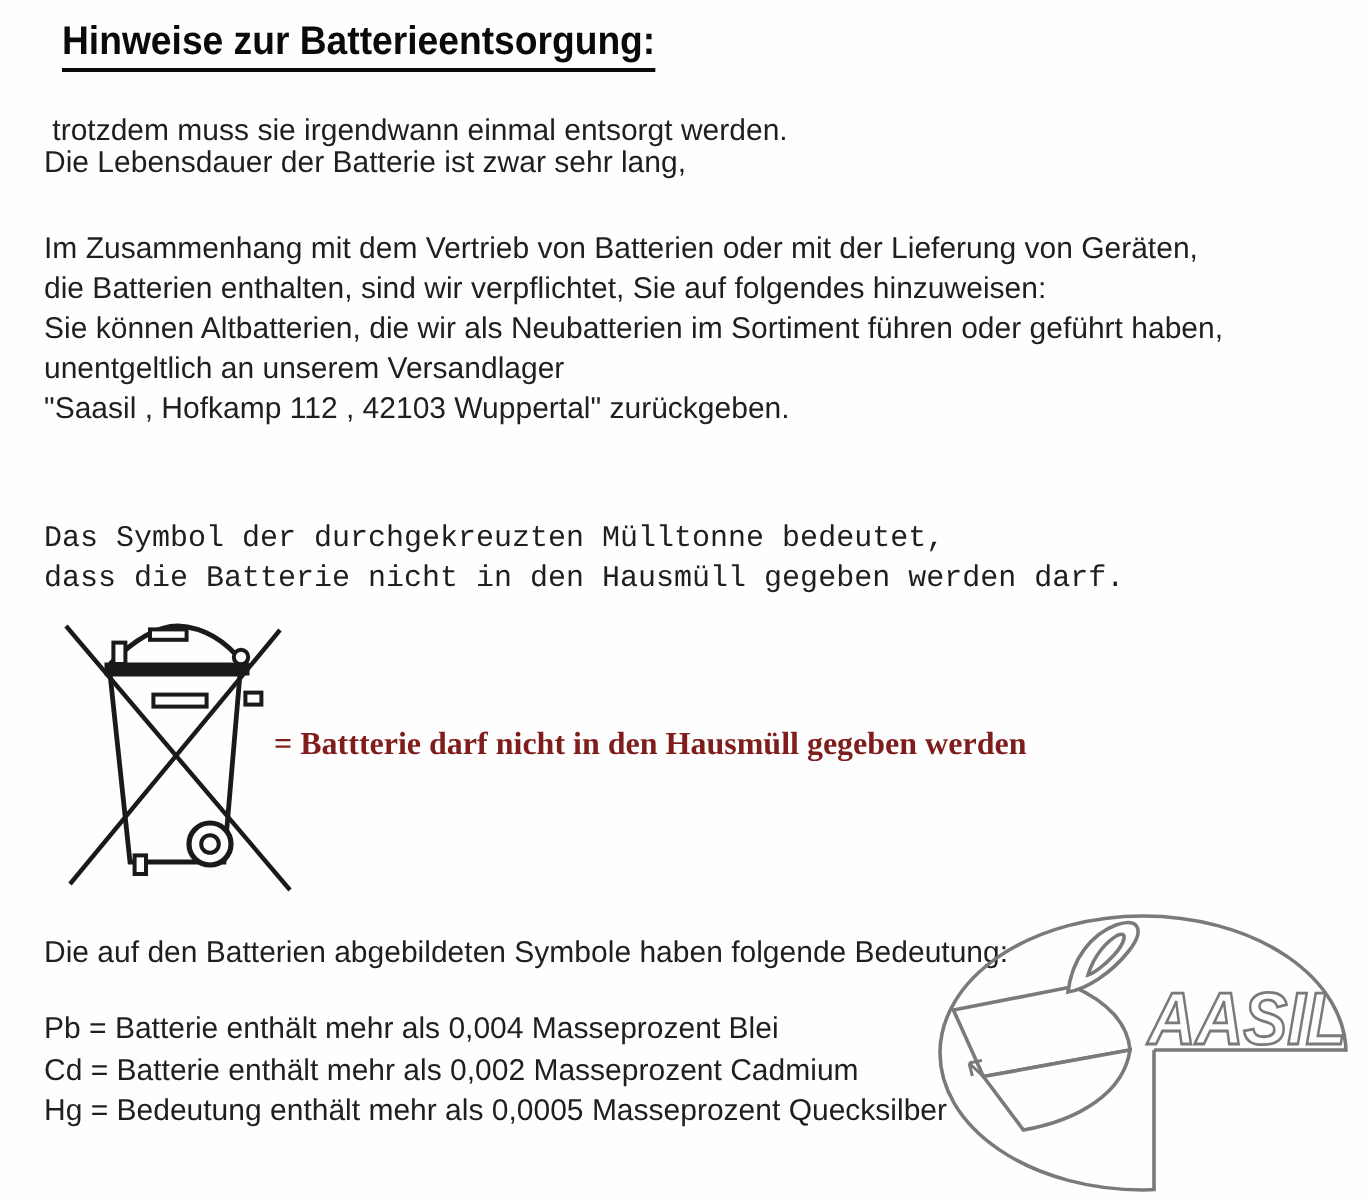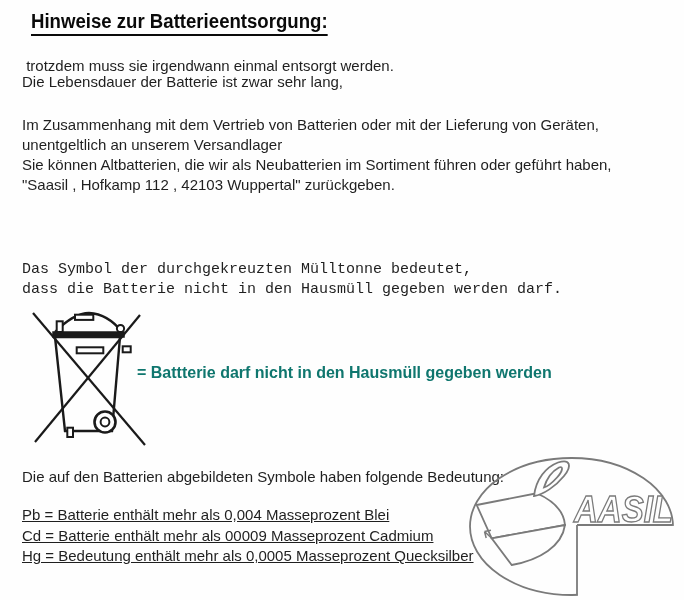--- a/index.html
+++ b/index.html
@@ -25,49 +25,51 @@
     transform: scaleX(0.93);
     transform-origin: left top;
     white-space: pre;
   }
   .para { position: absolute; left: 22px; font-size: 15px; }
   .line { white-space: pre; }
   .p-intro   { top: 58px;  line-height: 15.5px; }
   .p-oblig   { top: 115px; line-height: 20px; }
   .p-symbol  { top: 260px; line-height: 20px; font-family: Liberation Mono, monospace; }
   .p-legend  { top: 467px; line-height: 20px; }
-  .p-codes   { top: 505px; line-height: 20.5px; text-decoration: underline; }
+  .p-codes   { top: 505px; line-height: 20.5px; }
   .bin-caption {
     position: absolute;
     left: 137px; top: 363px;
     font-size: 16px;
     font-weight: bold;
-    color: #0f766e;
+    color: #7f1d1d;
     line-height: 20px;
     white-space: pre;
+    font-family: Liberation Serif, serif;
   }
   .bin-svg  { position: absolute; left: 27px;  top: 306px; }
   .logo-svg { position: absolute; left: 454px; top: 450px; }
 </style>
 </head>
 <body>
 
 <div class="page">
 
   <h1 class="title">Hinweise zur Batterieentsorgung:</h1>
 
   <div class="para p-intro">
     <div class="line"> trotzdem muss sie irgendwann einmal entsorgt werden.</div>
     <div class="line">Die Lebensdauer der Batterie ist zwar sehr lang,</div>
   </div>
 
   <div class="para p-oblig">
     <div class="line">Im Zusammenhang mit dem Vertrieb von Batterien oder mit der Lieferung von Geräten,</div>
+    <div class="line">die Batterien enthalten, sind wir verpflichtet, Sie auf folgendes hinzuweisen:</div>
+    <div class="line">Sie können Altbatterien, die wir als Neubatterien im Sortiment führen oder geführt haben,</div>
     <div class="line">unentgeltlich an unserem Versandlager</div>
-    <div class="line">Sie können Altbatterien, die wir als Neubatterien im Sortiment führen oder geführt haben,</div>
     <div class="line">"Saasil , Hofkamp 112 , 42103 Wuppertal" zurückgeben.</div>
   </div>
 
   <div class="para p-symbol">
     <div class="line">Das Symbol der durchgekreuzten Mülltonne bedeutet,</div>
     <div class="line">dass die Batterie nicht in den Hausmüll gegeben werden darf.</div>
   </div>
 
   <svg class="bin-svg" width="131" height="146" viewBox="0 0 131 146">
     <g stroke="#1a1a1a" fill="none">
@@ -101,21 +103,21 @@
   </svg>
 
   <div class="bin-caption">= Battterie darf nicht in den Hausmüll gegeben werden</div>
 
   <div class="para p-legend">
     <div class="line">Die auf den Batterien abgebildeten Symbole haben folgende Bedeutung:</div>
   </div>
 
   <div class="para p-codes">
     <div class="line">Pb = Batterie enthält mehr als 0,004 Masseprozent Blei</div>
-    <div class="line">Cd = Batterie enthält mehr als 00009 Masseprozent Cadmium</div>
+    <div class="line">Cd = Batterie enthält mehr als 0,002 Masseprozent Cadmium</div>
     <div class="line">Hg = Bedeutung enthält mehr als 0,0005 Masseprozent Quecksilber</div>
   </div>
 
   <svg class="logo-svg" width="230" height="150" viewBox="0 0 230 150">
     <g stroke="#7a7a7a" stroke-width="1.8" fill="none">
 
       <ellipse cx="117.5" cy="76.5" rx="101.5" ry="68.5"></ellipse>
 
       <rect x="123.9" y="75.9" width="106" height="74" fill="#fefefe" stroke="none"></rect>
       <line x1="123" y1="75" x2="123" y2="144.5"></line>

